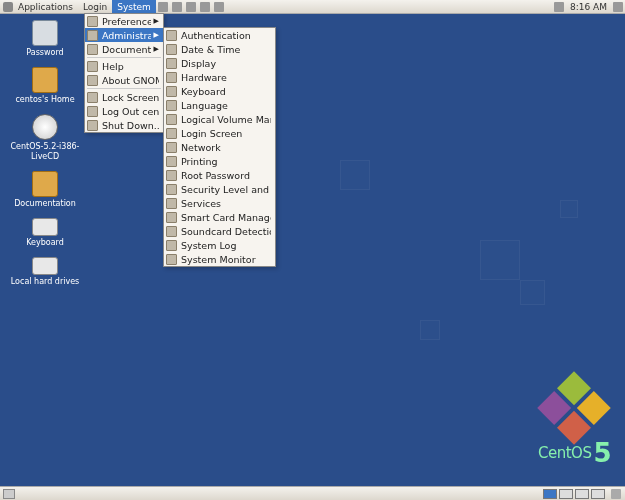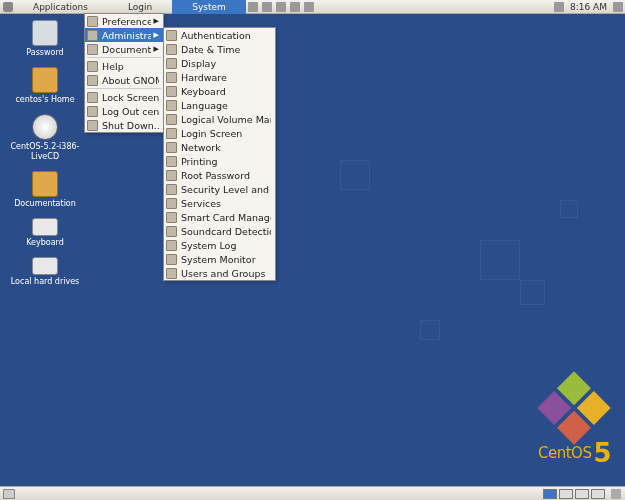--- a/index.html
+++ b/index.html
@@ -1,20 +1,20 @@
 <!DOCTYPE html>
 <html><head>
 <meta charset="utf-8">
 <style>
 * { margin: 0; padding: 0; box-sizing: border-box; font-family: "DejaVu Sans", sans-serif; }
 body { width: 625px; height: 500px; background: #2a4d8a; overflow: hidden; position: relative; }
 
 .top-panel { position: absolute; top: 0; left: 0; right: 0; height: 14px; background: linear-gradient(#f4f2ed,#ddd8ce); border-bottom: 1px solid #aaa; display: flex; align-items: center; font-size: 9px; color: #333; }
 .top-panel .sys-icon { width: 10px; height: 10px; margin-left: 3px; background: #888; border-radius: 2px; }
-.top-panel .menu-item { padding: 2px 20px; cursor: pointer; }
+.top-panel .menu-item { padding: 2px 5px; cursor: pointer; }
 .top-panel .menu-item.active { background: #3b76c4; color: #fff; }
 .top-panel .spacer { flex: 1; }
 .top-panel .tray-icon { width: 10px; height: 10px; margin: 0 2px; background: #999; border-radius: 1px; }
 .top-panel .clock { padding: 0 4px; }
 
 .bottom-panel { position: absolute; bottom: 0; left: 0; right: 0; height: 14px; background: linear-gradient(#f4f2ed,#ddd8ce); border-top: 1px solid #aaa; display: flex; align-items: center; }
 .bottom-panel .show-desktop { width: 12px; height: 10px; margin-left: 3px; background: #ccc; border: 1px solid #888; }
 .bottom-panel .spacer { flex: 1; }
 .bottom-panel .ws { width: 14px; height: 10px; margin-right: 2px; border: 1px solid #777; background: #ddd; }
 .bottom-panel .ws.active { background: #3b76c4; }
@@ -41,21 +41,21 @@
 .menu-row .arrow { font-size: 7px; margin-left: 3px; }
 .menu-sep { height: 1px; background: #ccc; margin: 1px 2px; }
 
 .centos-logo { position: absolute; right: 14px; bottom: 32px; text-align: center; }
 .centos-mark { width: 52px; height: 52px; margin: 0 auto 4px; position: relative; transform: rotate(45deg); }
 .centos-mark .q { position: absolute; width: 24px; height: 24px; }
 .centos-mark .q1 { top: 0; left: 0; background: #9bbb3c; }
 .centos-mark .q2 { top: 0; right: 0; background: #e6b029; }
 .centos-mark .q3 { bottom: 0; left: 0; background: #8c4f9b; }
 .centos-mark .q4 { bottom: 0; right: 0; background: #d06048; }
-.centos-text { color: #eab308; font-size: 15px; letter-spacing: -0.5px; }
+.centos-text { color: #86efac; font-size: 15px; letter-spacing: -0.5px; }
 .centos-text .five { font-size: 26px; font-weight: bold; vertical-align: -4px; margin-left: 2px; }
 
 .bg-squares { position: absolute; inset: 0; pointer-events: none; }
 .bg-squares div { position: absolute; border: 1px solid rgba(255,255,255,0.05); background: rgba(255,255,255,0.01); }
 </style>
 </head>
 <body>
 
 <div class="bg-squares">
   <div style="top:160px;left:340px;width:30px;height:30px"></div>
@@ -208,24 +208,20 @@
       <span class="m-ico"></span>
       <span class="m-txt">Soundcard Detection</span>
     </div>
     <div class="menu-row">
       <span class="m-ico"></span>
       <span class="m-txt">System Log</span>
     </div>
     <div class="menu-row">
       <span class="m-ico"></span>
       <span class="m-txt">System Monitor</span>
-    </div>
-    <div class="menu-row">
-      <span class="m-ico"></span>
-      <span class="m-txt">Users and Groups</span>
     </div>
   </div>
 
 <div class="centos-logo">
   <div class="centos-mark">
     <div class="q q1"></div>
       <div class="q q2"></div>
       <div class="q q3"></div>
       <div class="q q4"></div>
   </div>

